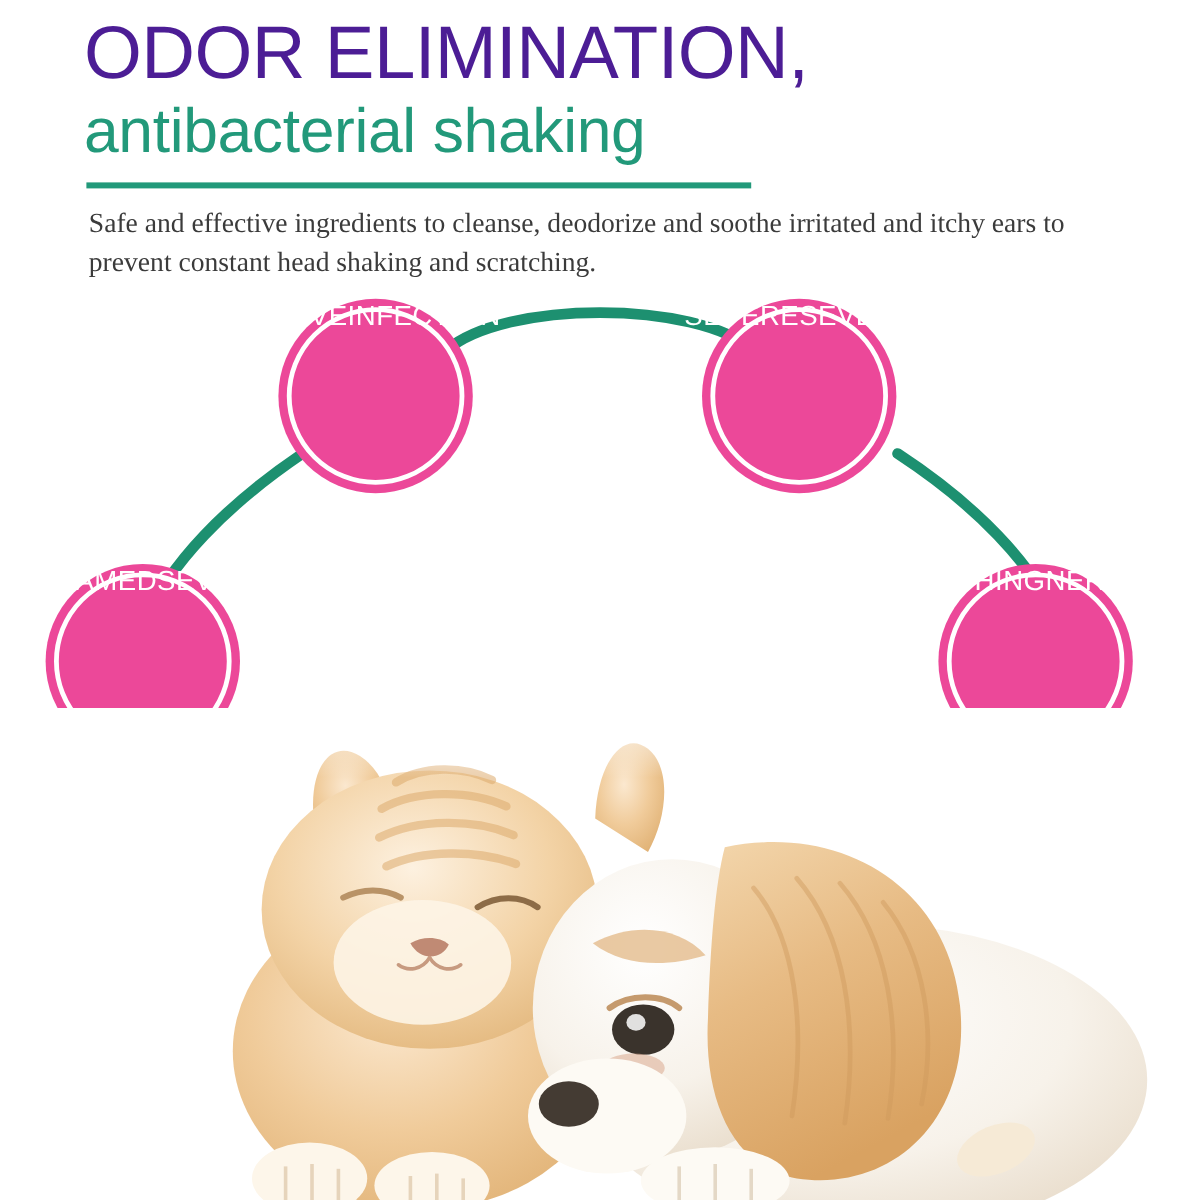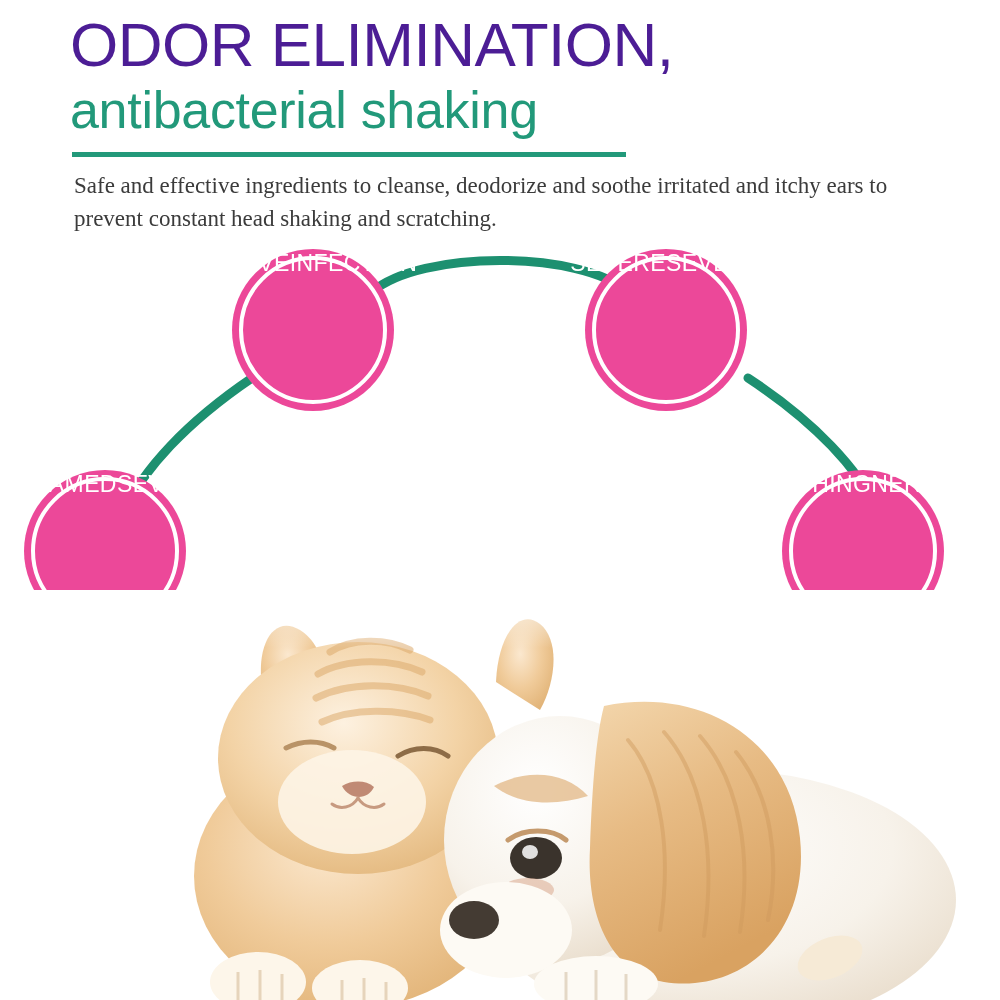--- a/index.html
+++ b/index.html
@@ -110,21 +110,21 @@
     font-weight: 300;
     letter-spacing: 0.4px;
     line-height: 1.30;
     text-align: center;
     white-space: nowrap;
   }
 
   
   #badge-nerve-infection   { left: 232px; top: 249px; }
   #badge-severe-itching    { left: 585px; top: 249px; }
-  #badge-inflamed-redness  { left: 24px;  top: 470px; }
+  #badge-inflamed-redness  { left: 38px;  top: 470px; }
   #badge-hearing-loss      { left: 782px; top: 470px; }
 
   
   #photo {
     position: absolute;
     left: 0;
     top: 590px;
     width: 1000px;
     height: 410px;
     overflow: hidden;

